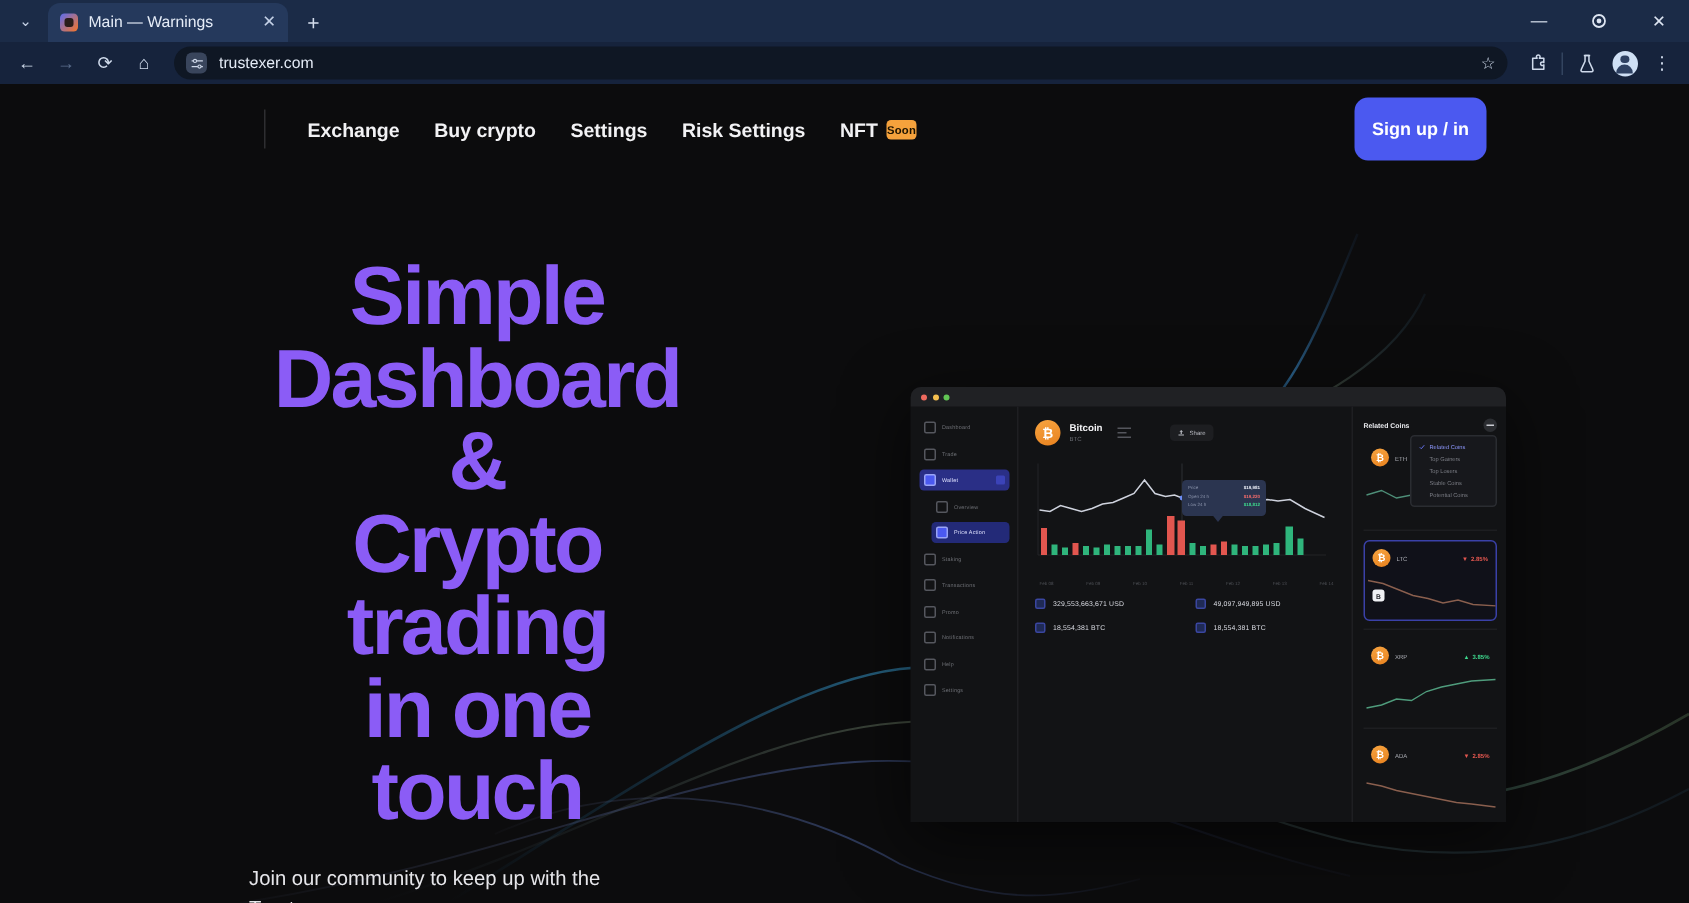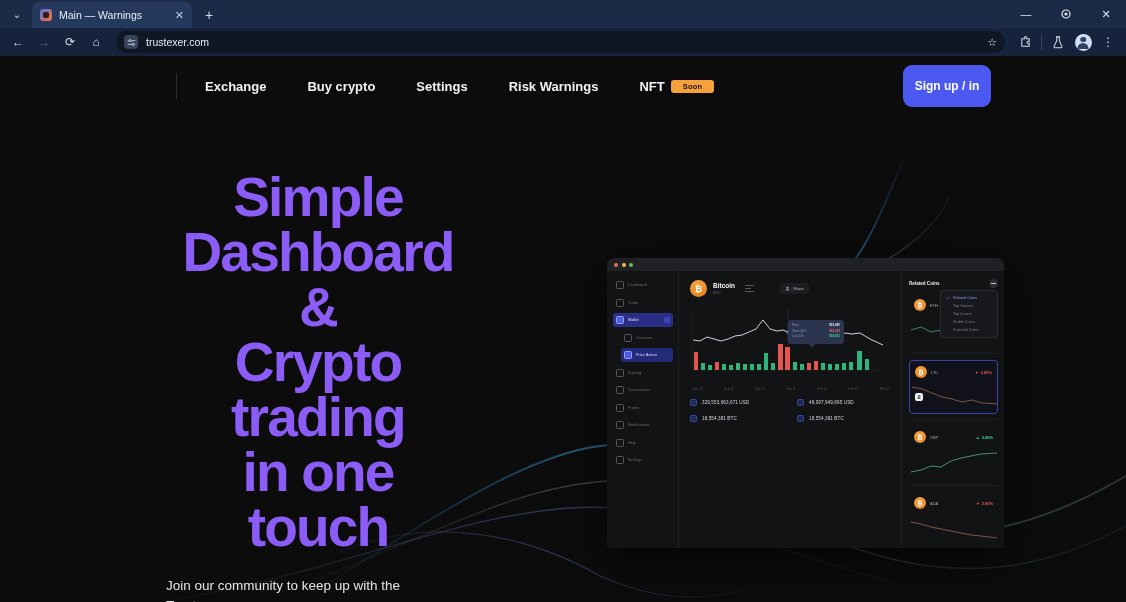--- a/index.html
+++ b/index.html
@@ -116,28 +116,28 @@
     display: flex; align-items: center; justify-content: center;
     position: relative;
   }
   .brand-mark svg { width: 15px; height: 15px; }
   .brand-name {
     font-size: 20px; font-weight: bold; color: #ffffff; letter-spacing: -0.3px;
   }
   .hdr-divider {
     width: 1px; height: 26px; background: #2e2e31; margin: 0 28px 0 41px;
   }
-  .nav { display: flex; align-items: center; gap: 41px; }
+  .nav { display: flex; align-items: center; gap: 23px; }
   .nav-link {
     font-size: 13px; font-weight: bold; color: #f2f2f4;
     display: flex; align-items: center; gap: 6px; white-space: nowrap;
   }
   .soon-badge {
     background: #f5a23c; color: #1b1200; font-size: 7.5px;
-    font-weight: bold; border-radius: 3px; padding: 2px 12px;
+    font-weight: bold; border-radius: 3px; padding: 2px 0;
     letter-spacing: .2px;
   }
   .signup-btn {
     margin-left: auto; width: 88px; height: 42px;
     background: #4b59f0; border-radius: 9px; color: #fff;
     font-size: 12px; font-weight: bold;
     display: flex; align-items: center; justify-content: center;
     white-space: nowrap;
   }
 
@@ -409,21 +409,21 @@
         <a class="nav-link">
             <span>Exchange</span>
           </a>
         <a class="nav-link">
             <span>Buy crypto</span>
           </a>
         <a class="nav-link">
             <span>Settings</span>
           </a>
         <a class="nav-link">
-            <span>Risk Warnings</span>
+            <span>Risk Settings</span>
           </a>
         <a class="nav-link">
           <span>NFT</span>
           <span class="soon-badge">Soon</span>
         </a>
       </nav>
       <div class="signup-btn">Sign up / in</div>
     </div>
 
     <div class="hero">

